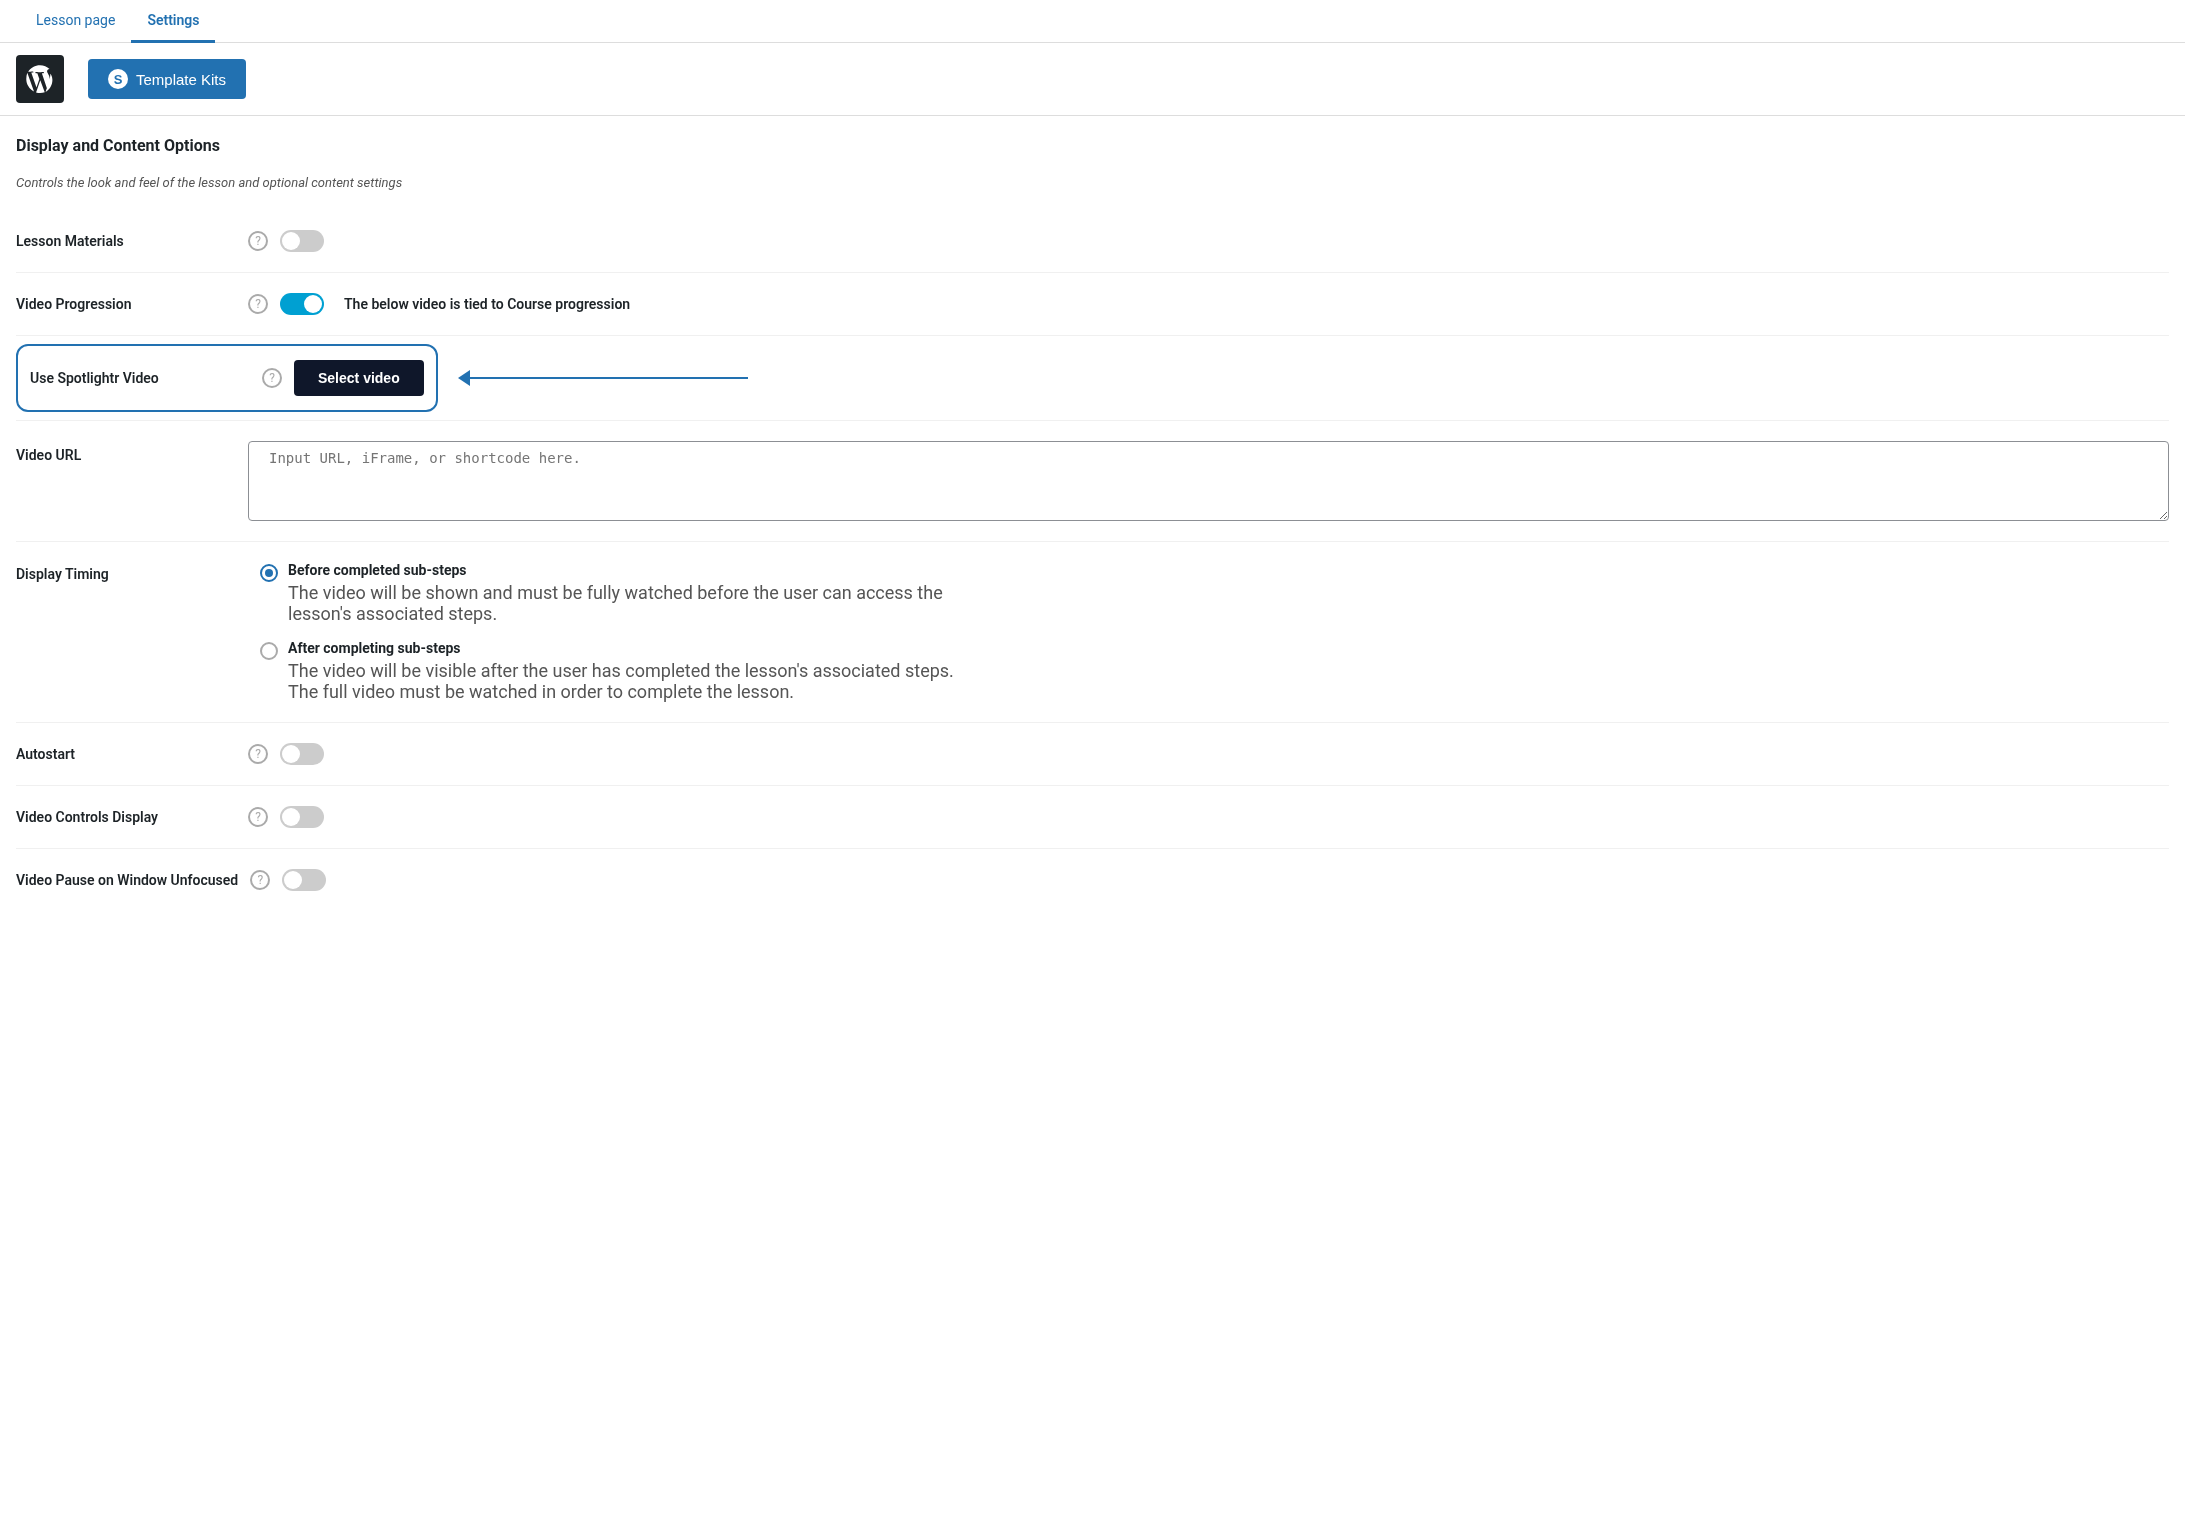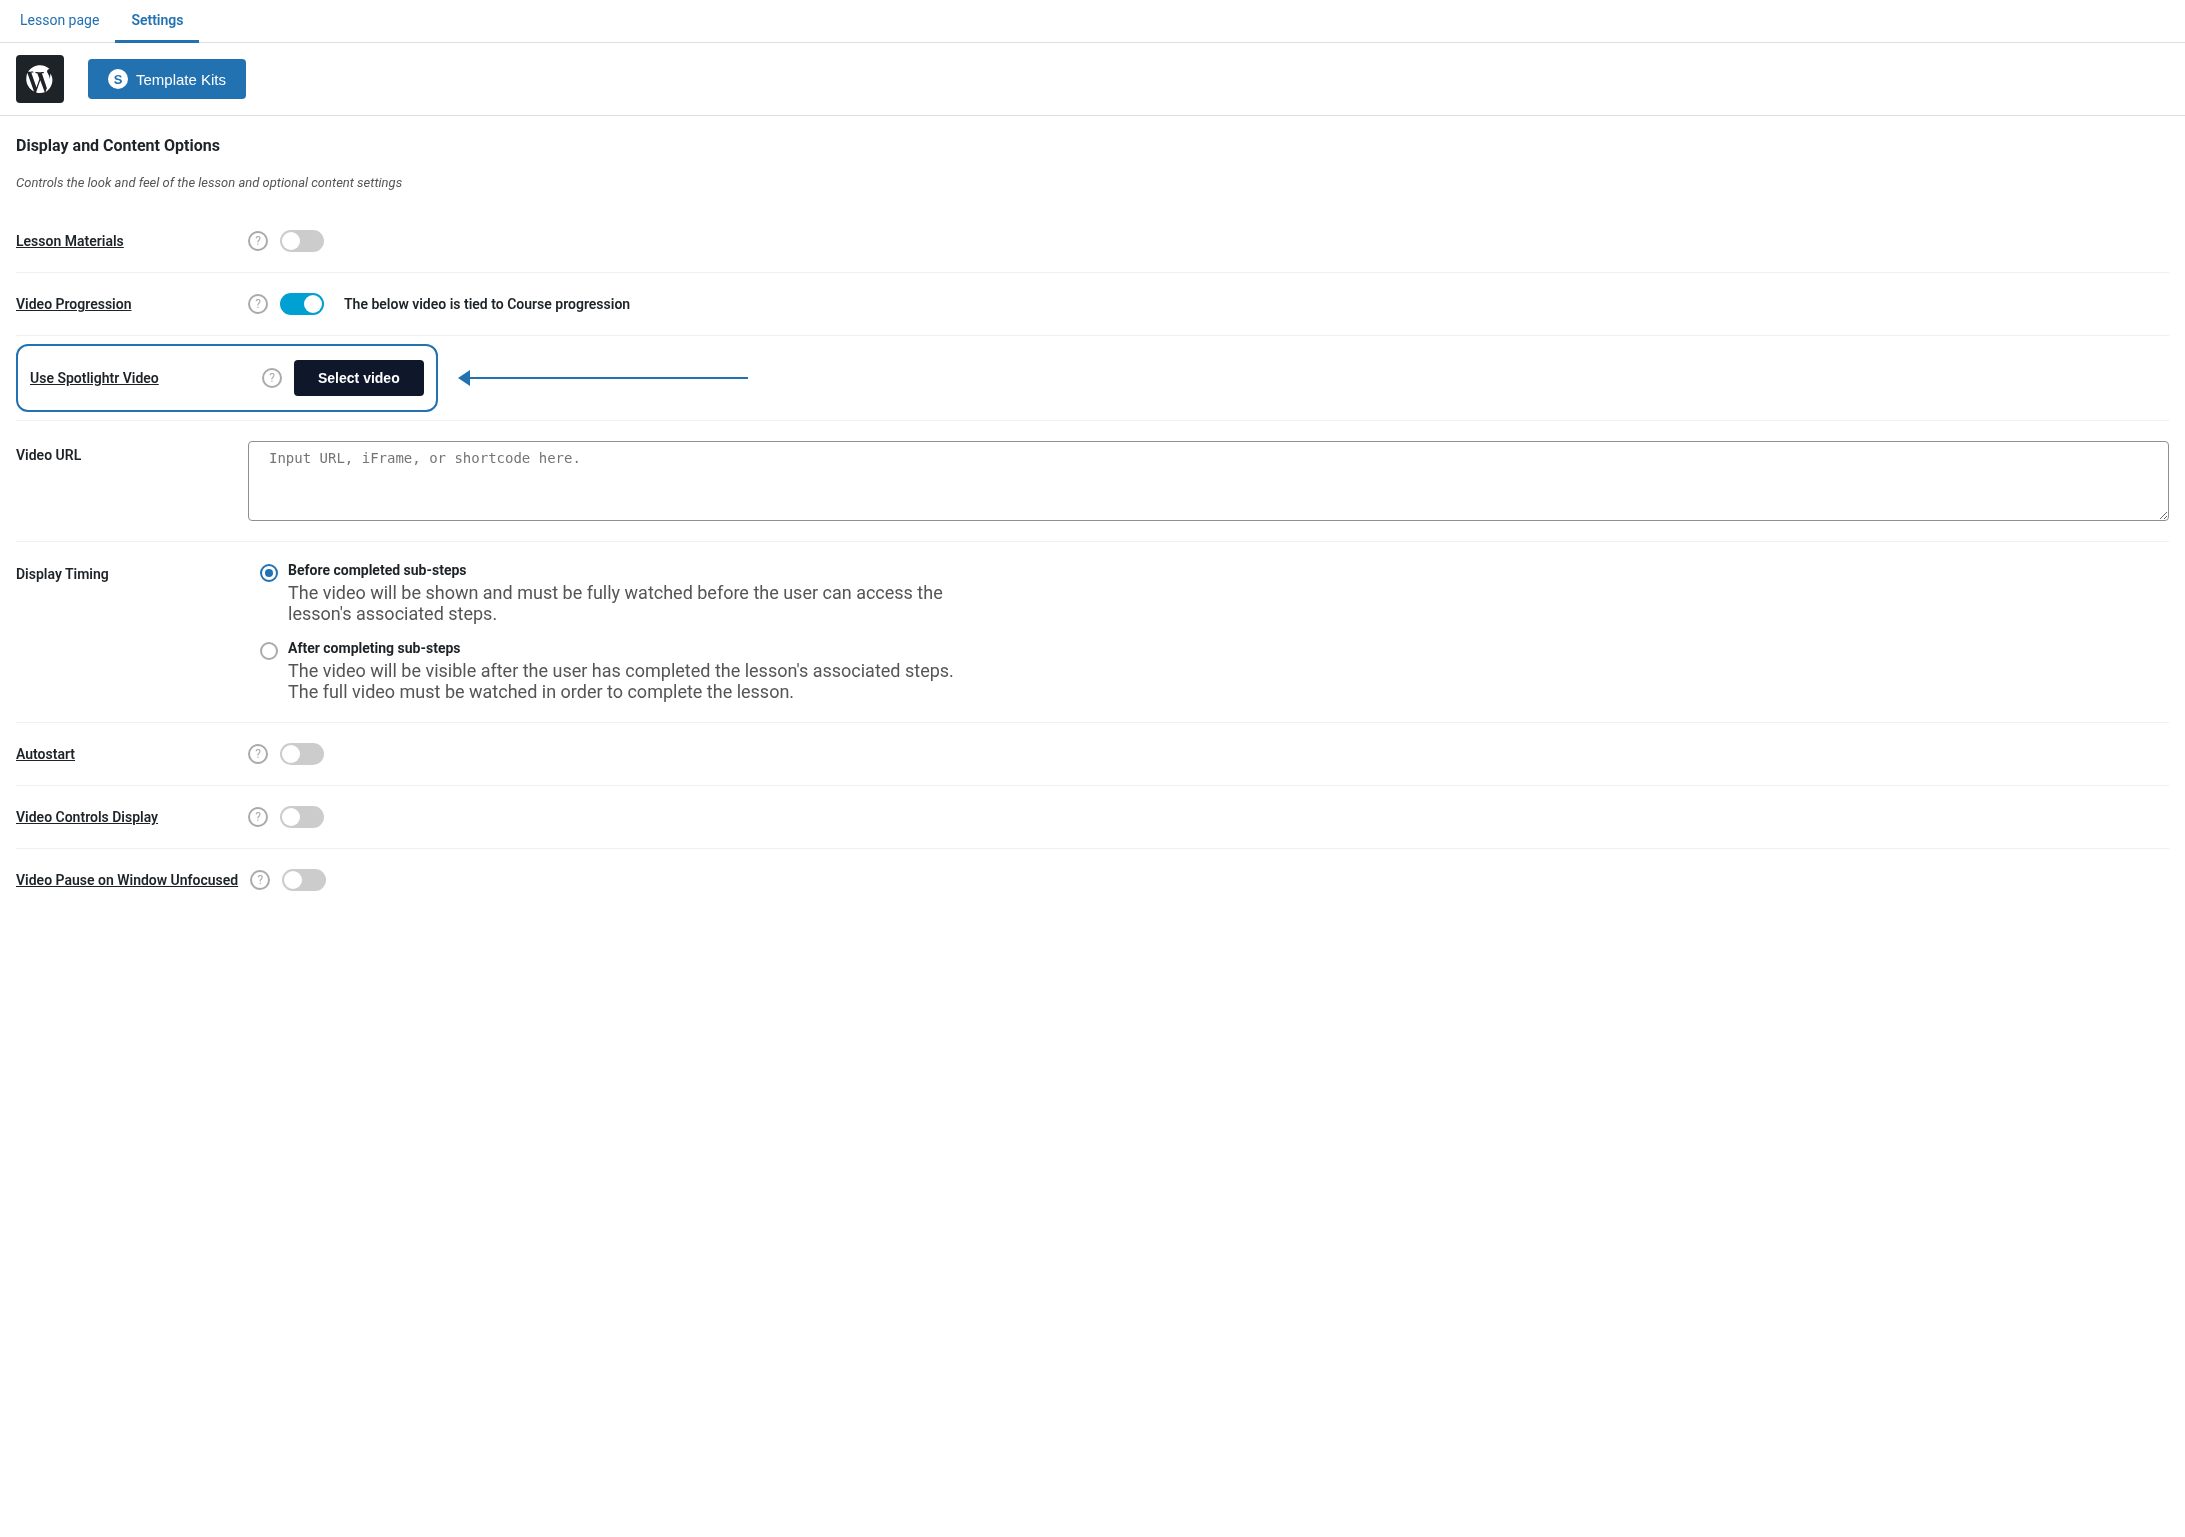--- a/index.html
+++ b/index.html
@@ -8,21 +8,21 @@
       background: #fff;
       color: #333;
       font-size: 14px;
     }
 
     
     .tabs {
       display: flex;
       align-items: flex-end;
       border-bottom: 1px solid #ddd;
-      padding: 0 4px;
+      padding: 0 20px;
       background: #fff;
     }
     .tab {
       padding: 12px 16px;
       cursor: pointer;
       font-size: 14px;
       color: #555;
       border-bottom: 3px solid transparent;
       margin-bottom: -1px;
     }
@@ -114,21 +114,20 @@
       border-radius: 12px;
       padding: 14px 12px;
       position: relative;
       background: #fff;
     }
     .setting-label {
       font-size: 14px;
       font-weight: 600;
       color: #1d2327;
       min-width: 220px;
-      text-decoration: underline;
     }
     .help-icon {
       width: 20px;
       height: 20px;
       border: 2px solid #aaa;
       border-radius: 50%;
       display: flex;
       align-items: center;
       justify-content: center;
       color: #aaa;

